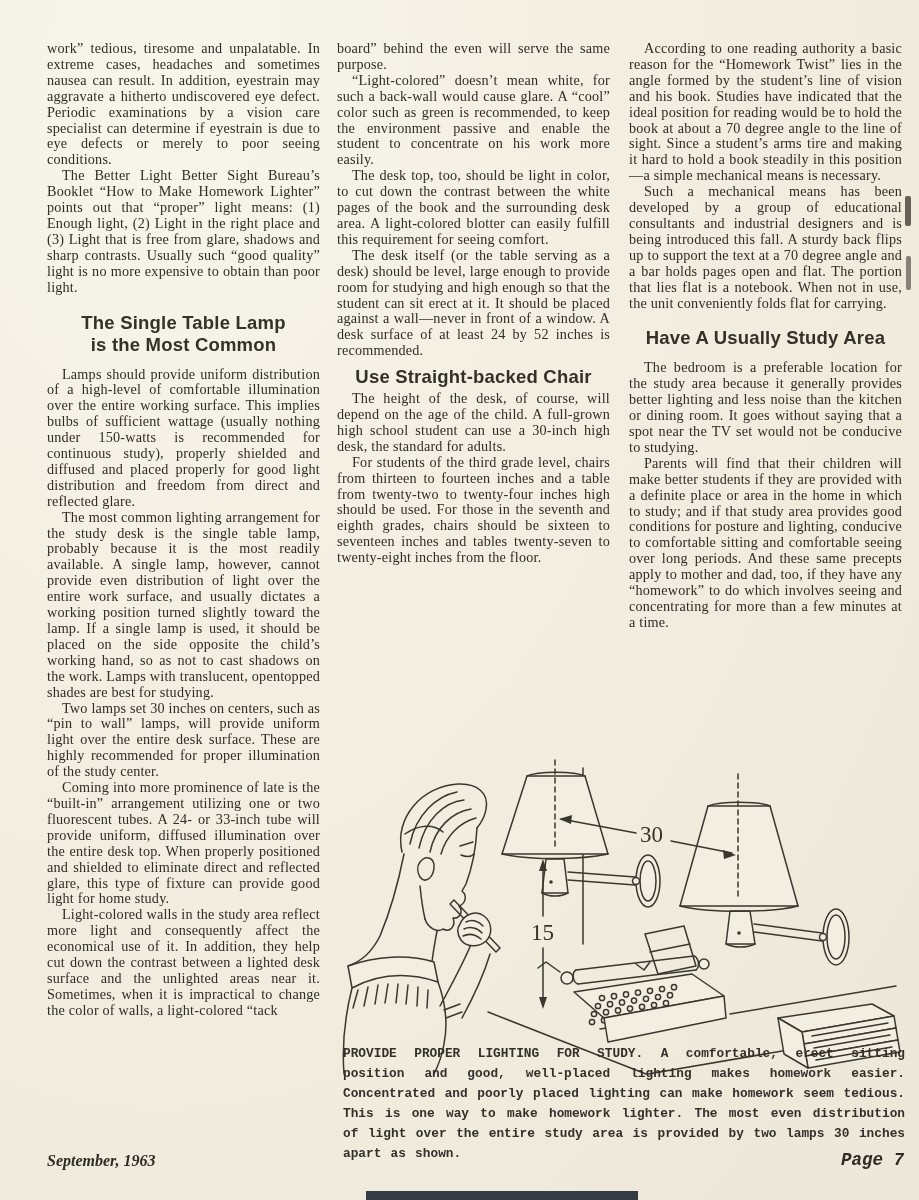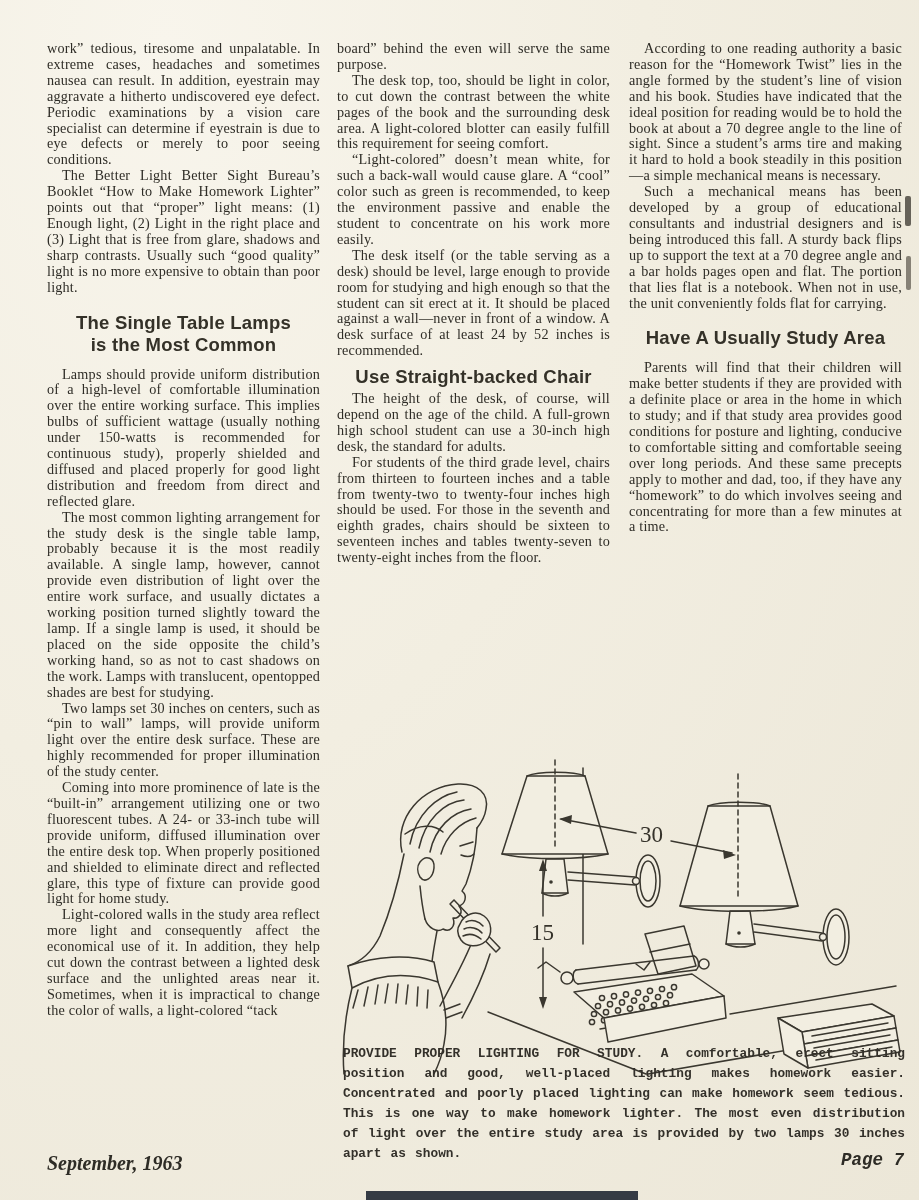--- a/index.html
+++ b/index.html
@@ -26,21 +26,21 @@
   .illustration{position:absolute;left:340px;top:756px;width:565px;height:322px;}
   .caption{
     position:absolute;left:343px;top:1044px;width:562px;
     font-family:Liberation Mono, monospace;font-weight:700;
     font-size:12.8px;line-height:20px;text-align:justify;
     color:#33302a;word-spacing:1.5px;
   }
   .footer-left{
     position:absolute;left:47px;top:1152px;
     font-family:"Liberation Serif", serif;font-style:italic;font-weight:700;
-    font-size:20px;color:#2e2c26;
+    font-size:16px;color:#2e2c26;
   }
   .footer-right{
     position:absolute;right:15px;top:1150px;
     font-family:Liberation Mono, monospace;font-style:italic;font-weight:700;
     font-size:17.5px;color:#2e2c26;
   }
   .artifact{position:absolute;}
   .artifact-bottom{left:366px;top:1191px;width:272px;height:9px;background:#353b44;}
   .artifact-right-1{left:905px;top:196px;width:6px;height:30px;background:#56534a;border-radius:2px;opacity:.9;}
   .artifact-right-2{left:906px;top:256px;width:5px;height:34px;background:#6b675c;border-radius:2px;opacity:.8;}
@@ -50,42 +50,43 @@
   svg .meas-text{font-family:"Liberation Serif", serif;font-size:23px;fill:#35322a;}
 </style>
 </head>
 <body>
 
 <div class="page">
 
   <div class="col col-1">
     <p class="noindent">work” tedious, tiresome and unpalatable. In extreme cases, headaches and sometimes nausea can result. In addition, eyestrain may aggravate a hitherto undiscovered eye defect. Periodic examinations by a vision care specialist can determine if eyestrain is due to eye defects or merely to poor seeing conditions.</p>
     <p>The Better Light Better Sight Bureau’s Booklet “How to Make Homework Lighter” points out that “proper” light means: (1) Enough light, (2) Light in the right place and (3) Light that is free from glare, shadows and sharp contrasts. Usually such “good quality” light is no more expensive to obtain than poor light.</p>
-    <h2 class="sec-heading"><span>The Single Table Lamps</span><br><span>is the Most Common</span></h2>
+    <h2 class="sec-heading"><span>The Single Table Lamp</span><br><span>is the Most Common</span></h2>
     <p>Lamps should provide uniform distribution of a high-level of comfortable illumination over the entire working surface. This implies bulbs of sufficient wattage (usually nothing under 150-watts is recommended for continuous study), properly shielded and diffused and placed properly for good light distribution and freedom from direct and reflected glare.</p>
     <p>The most common lighting arrangement for the study desk is the single table lamp, probably because it is the most readily available. A single lamp, however, cannot provide even distribution of light over the entire work surface, and usually dictates a working position turned slightly toward the lamp. If a single lamp is used, it should be placed on the side opposite the child’s working hand, so as not to cast shadows on the work. Lamps with translucent, opentopped shades are best for studying.</p>
     <p>Two lamps set 30 inches on centers, such as “pin to wall” lamps, will provide uniform light over the entire desk surface. These are highly recommended for proper illumination of the study center.</p>
     <p>Coming into more prominence of late is the “built-in” arrangement utilizing one or two fluorescent tubes. A 24- or 33-inch tube will provide uniform, diffused illumination over the entire desk top. When properly positioned and shielded to eliminate direct and reflected glare, this type of fixture can provide good light for home study.</p>
     <p>Light-colored walls in the study area reflect more light and consequently affect the economical use of it. In addition, they help cut down the contrast between a lighted desk surface and the unlighted areas near it. Sometimes, when it is impractical to change the color of walls, a light-colored “tack</p>
   </div>
 
   <div class="col col-2">
     <p class="noindent">board” behind the even will serve the same purpose.</p>
+    <p>“Light-colored” doesn’t mean white, for such a back-wall would cause glare. A “cool” color such as green is recommended, to keep the environment passive and enable the student to concentrate on his work more easily.</p>
     <p>The desk top, too, should be light in color, to cut down the contrast between the white pages of the book and the surrounding desk area. A light-colored blotter can easily fulfill this requirement for seeing comfort.</p>
-    <p>“Light-colored” doesn’t mean white, for such a back-wall would cause glare. A “cool” color such as green is recommended, to keep the environment passive and enable the student to concentrate on his work more easily.</p>
     <p>The desk itself (or the table serving as a desk) should be level, large enough to provide room for studying and high enough so that the student can sit erect at it. It should be placed against a wall—never in front of a window. A desk surface of at least 24 by 52 inches is recommended.</p>
     <h2 class="sec-heading tight">Use Straight-backed Chair</h2>
     <p>The height of the desk, of course, will depend on the age of the child. A full-grown high school student can use a 30-inch high desk, the standard for adults.</p>
     <p>For students of the third grade level, chairs from thirteen to fourteen inches and a table from twenty-two to twenty-four inches high should be used. For those in the seventh and eighth grades, chairs should be sixteen to seventeen inches and tables twenty-seven to twenty-eight inches from the floor.</p>
   </div>
 
   <div class="col col-3">
     <p>According to one reading authority a basic reason for the “Homework Twist” lies in the angle formed by the student’s line of vision and his book. Studies have indicated that the ideal position for reading would be to hold the book at about a 70 degree angle to the line of sight. Since a student’s arms tire and making it hard to hold a book steadily in this position—a simple mechanical means is necessary.</p>
     <p>Such a mechanical means has been developed by a group of educational consultants and industrial designers and is being introduced this fall. A sturdy back flips up to support the text at a 70 degree angle and a bar holds pages open and flat. The portion that lies flat is a notebook. When not in use, the unit conveniently folds flat for carrying.</p>
     <h2 class="sec-heading">Have A Usually Study Area</h2>
+    <p>The bedroom is a preferable location for the study area because it generally provides better lighting and less noise than the kitchen or dining room. It goes without saying that a spot near the TV set would not be conducive to studying.</p>
     <p>Parents will find that their children will make better students if they are provided with a definite place or area in the home in which to study; and if that study area provides good conditions for posture and lighting, conducive to comfortable sitting and comfortable seeing over long periods. And these same precepts apply to mother and dad, too, if they have any “homework” to do which involves seeing and concentrating for more than a few minutes at a time.</p>
   </div>
 
   <div class="illustration">
     <svg width="565" height="322" viewBox="0 0 565 322" xmlns="http://www.w3.org/2000/svg">
 
       <path class="ink" d="M243,12 L243,188"></path>
 
       <g>
         <path class="ink" d="M148,256 L306,318"></path>

